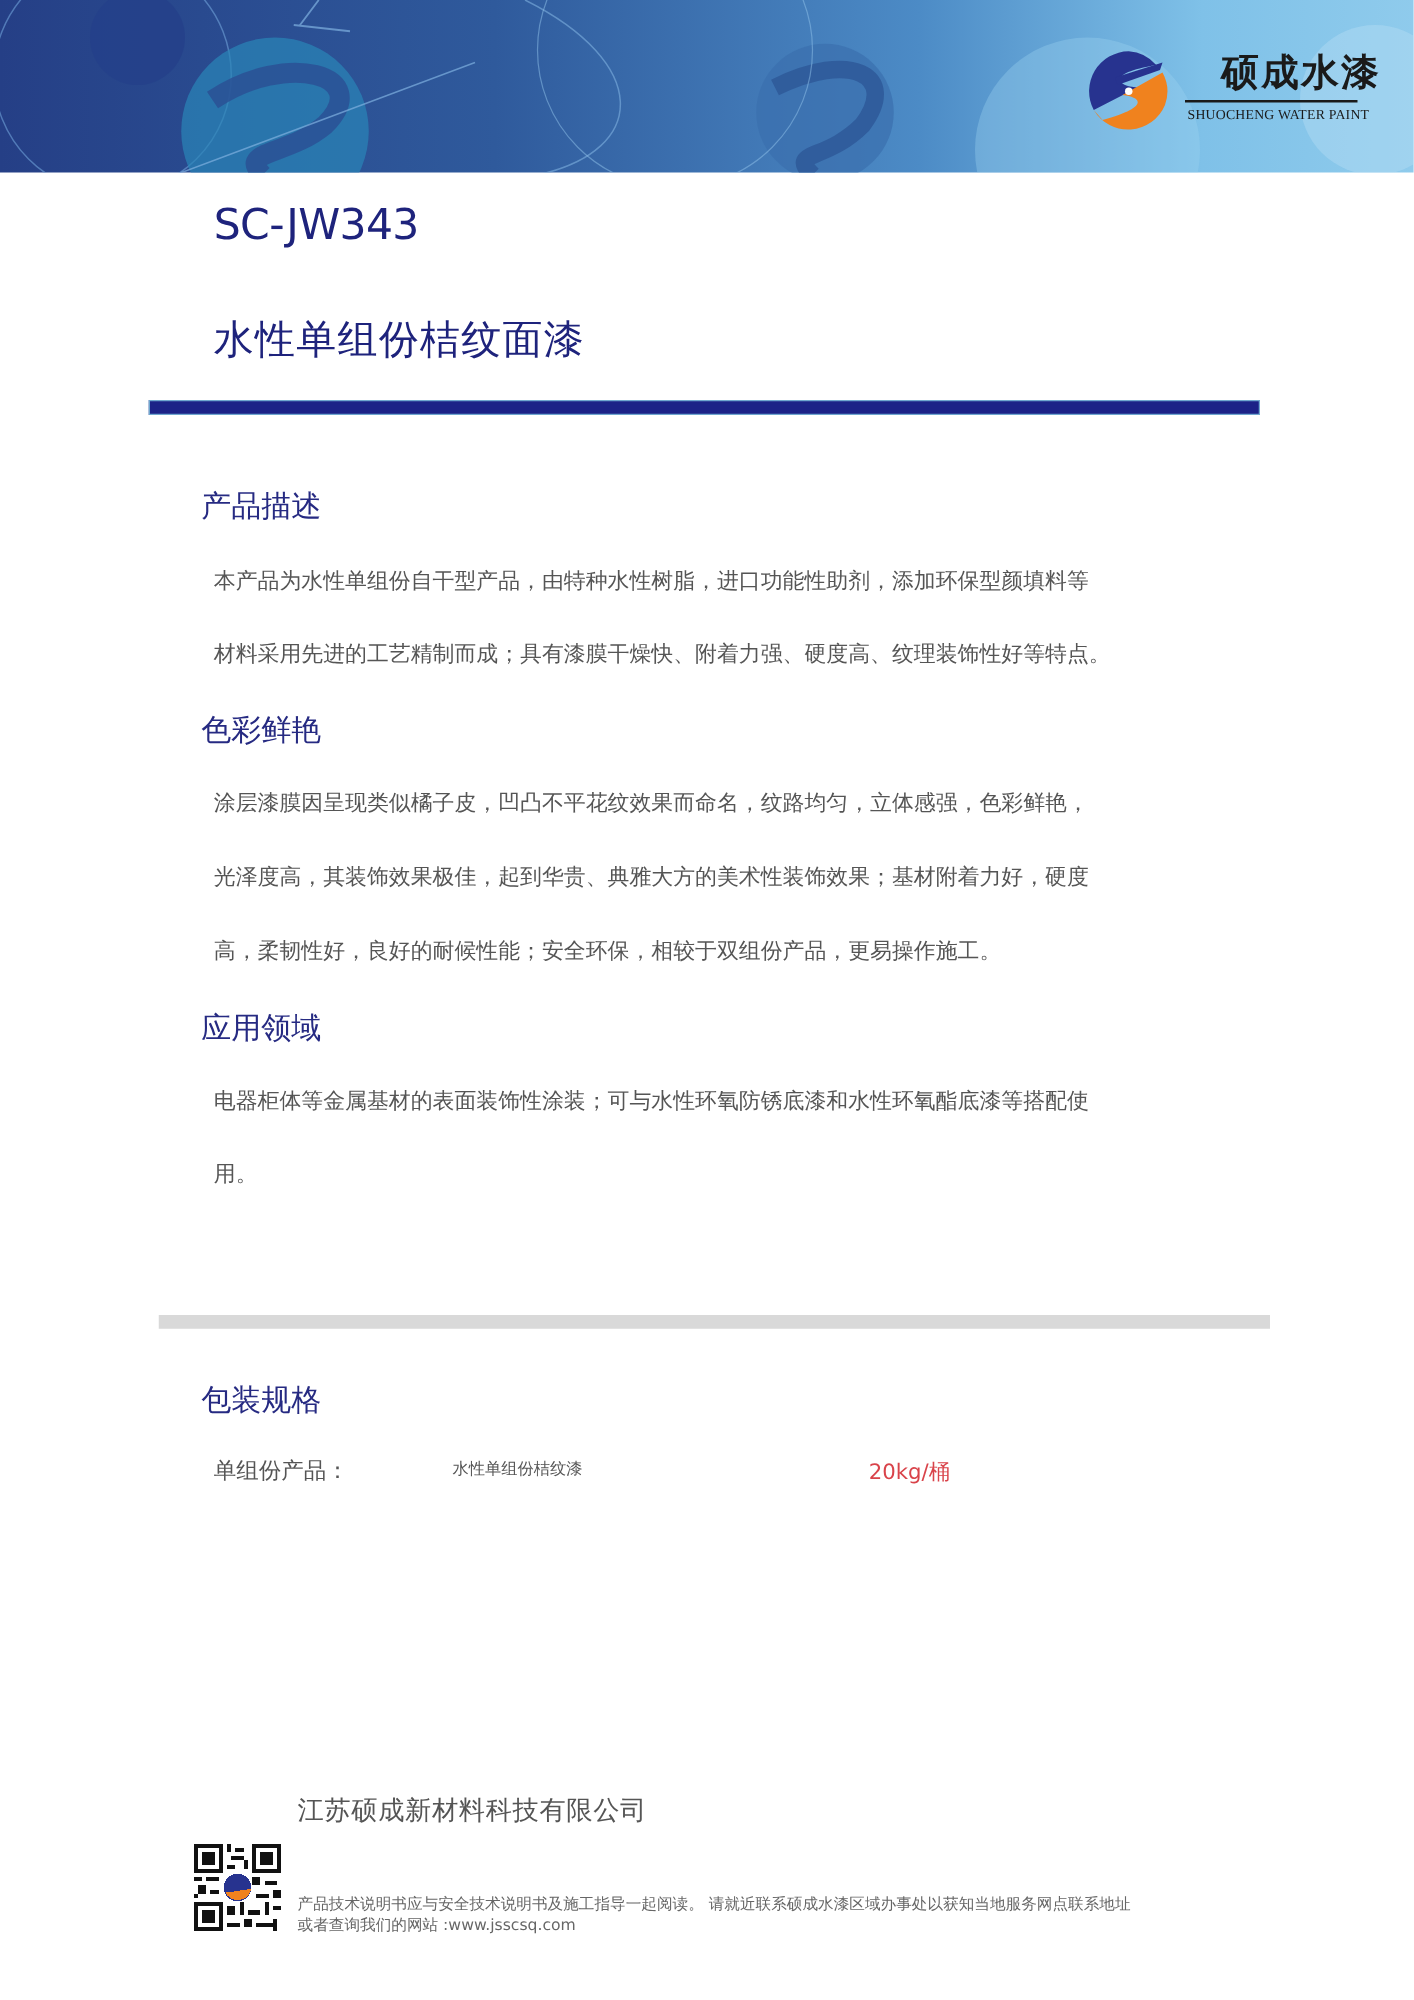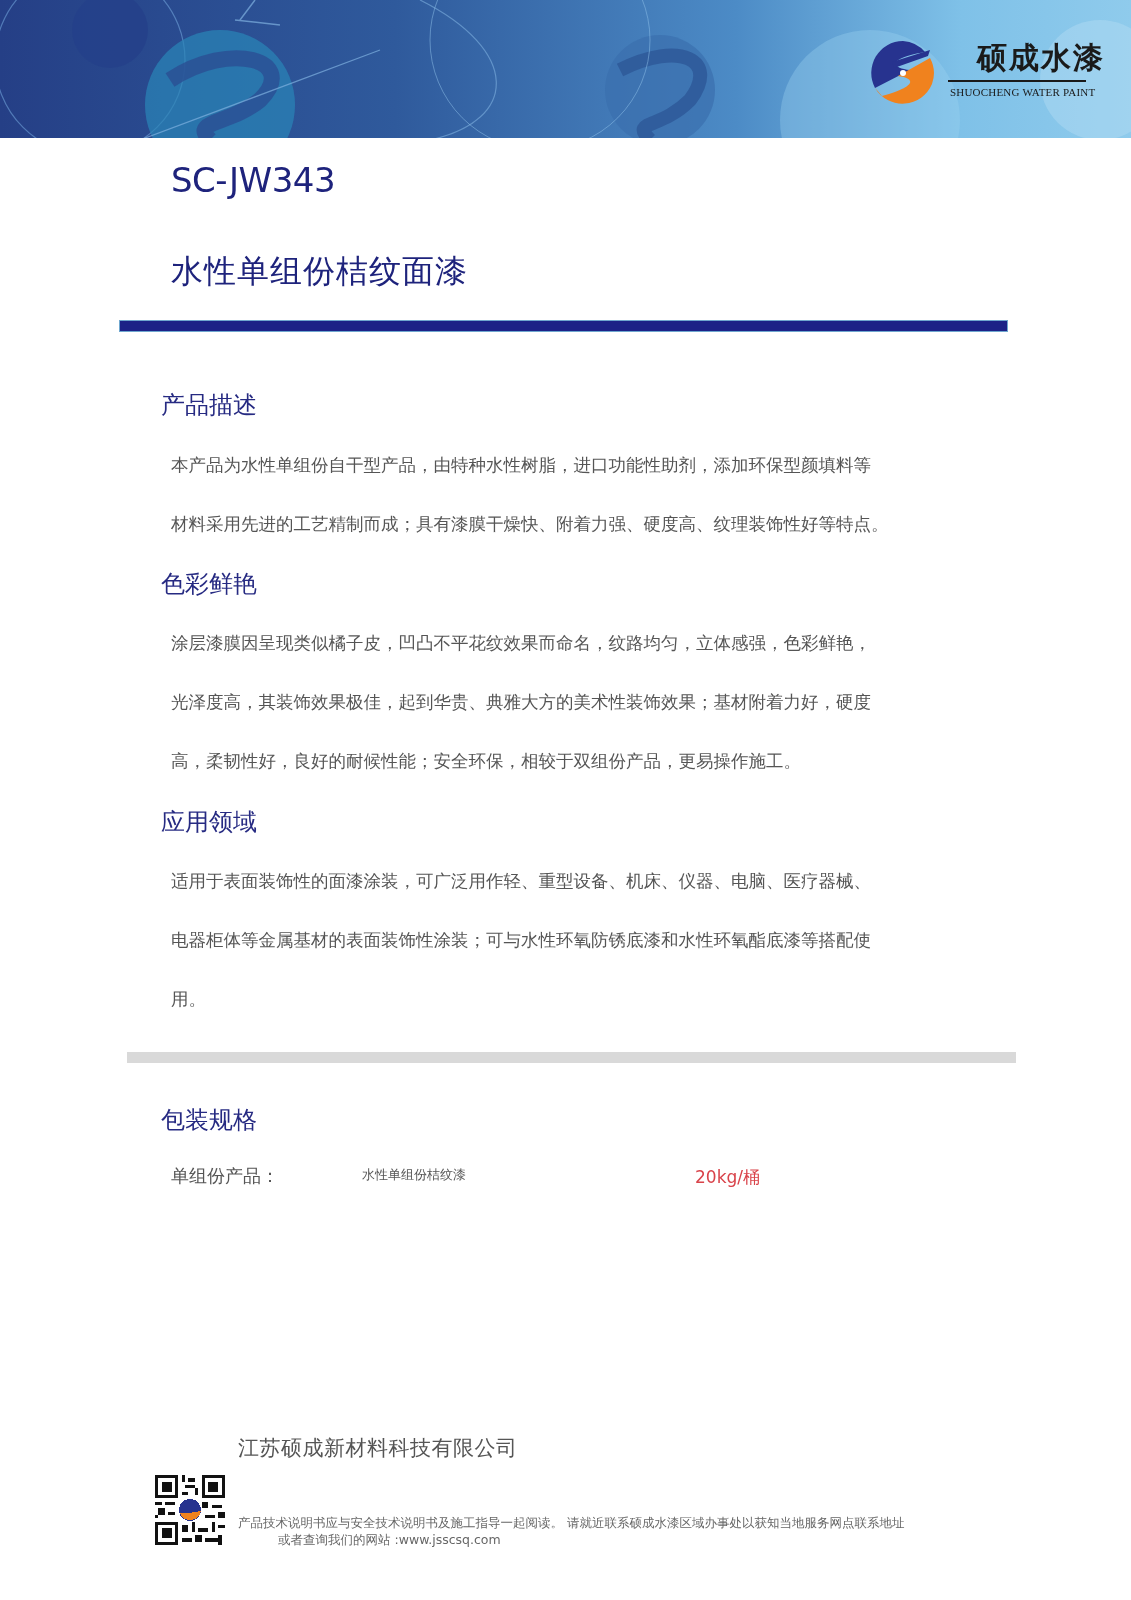--- a/index.html
+++ b/index.html
@@ -74,21 +74,20 @@
 
 <div class="section-h" style="top:568px;">色彩鲜艳</div>
 <div class="para" style="top:614px;">
   <div>涂层漆膜因呈现类似橘子皮，凹凸不平花纹效果而命名，纹路均匀，立体感强，色彩鲜艳，</div>
   <div>光泽度高，其装饰效果极佳，起到华贵、典雅大方的美术性装饰效果；基材附着力好，硬度</div>
   <div>高，柔韧性好，良好的耐候性能；安全环保，相较于双组份产品，更易操作施工。</div>
 </div>
 
 <div class="section-h" style="top:806px;">应用领域</div>
 <div class="para" style="top:852px;">
-  <div>适用于表面装饰性的面漆涂装，可广泛用作轻、重型设备、机床、仪器、电脑、医疗器械、</div>
   <div>电器柜体等金属基材的表面装饰性涂装；可与水性环氧防锈底漆和水性环氧酯底漆等搭配使</div>
   <div>用。</div>
 </div>
 
 <div class="gray-bar"></div>
 
 <div class="section-h" style="top:1104px;">包装规格</div>
 <div>
   <div class="pack-label">单组份产品：</div>
   <div class="pack-name">水性单组份桔纹漆</div>
@@ -129,13 +128,13 @@
       <rect x="8" y="19" width="3" height="1"></rect>
       <rect x="12" y="18" width="2" height="2"></rect>
     <rect x="15" y="19" width="4" height="1"></rect>
       <rect x="19" y="18" width="1" height="3"></rect>
   </g>
   <circle cx="10.5" cy="10.5" r="3.3" fill="#27338f"></circle>
   <path d="M7.5 11.5 A3.3 3.3 0 0 0 13.8 10.8 L 9.5 11.5 Z" fill="#f0821e"></path>
 </svg>
 <div class="company">江苏硕成新材料科技有限公司</div>
 <div class="note" style="top:1515px;">产品技术说明书应与安全技术说明书及施工指导一起阅读。 请就近联系硕成水漆区域办事处以获知当地服务网点联系地址</div>
-<div class="note" style="top:1532px;margin-left:40px;">或者查询我们的网站 :www.jsscsq.com</div>
+<div class="note" style="top:1532px;">或者查询我们的网站 :www.jsscsq.com</div>
 
 </body></html>

